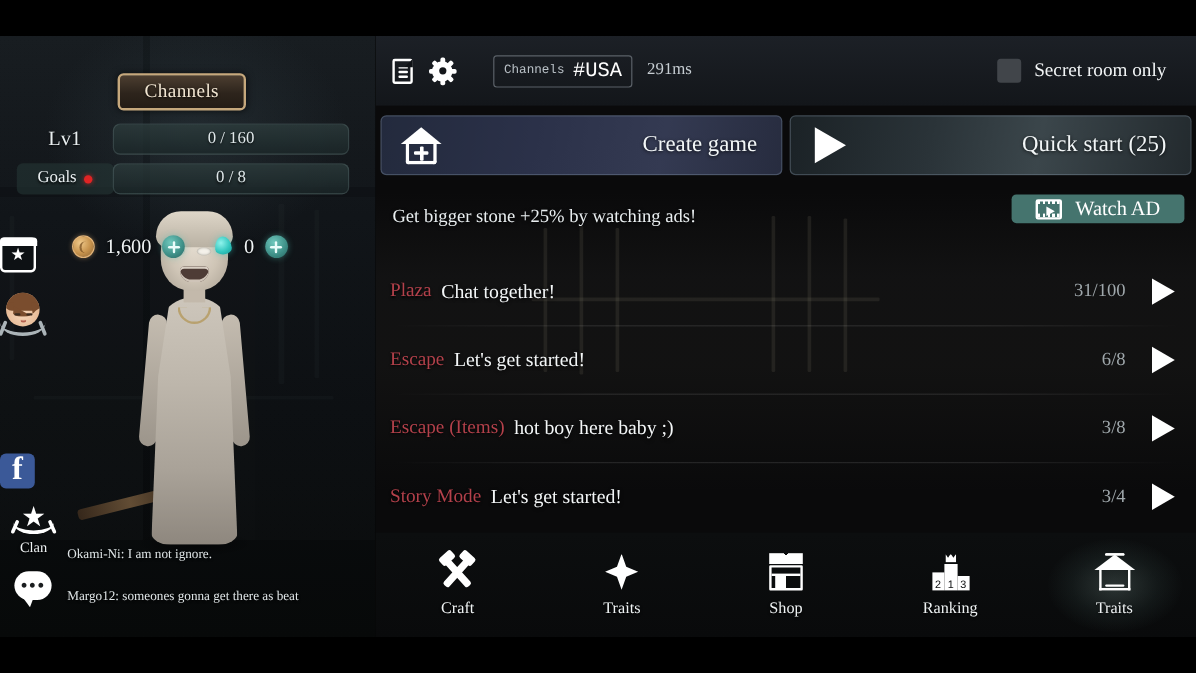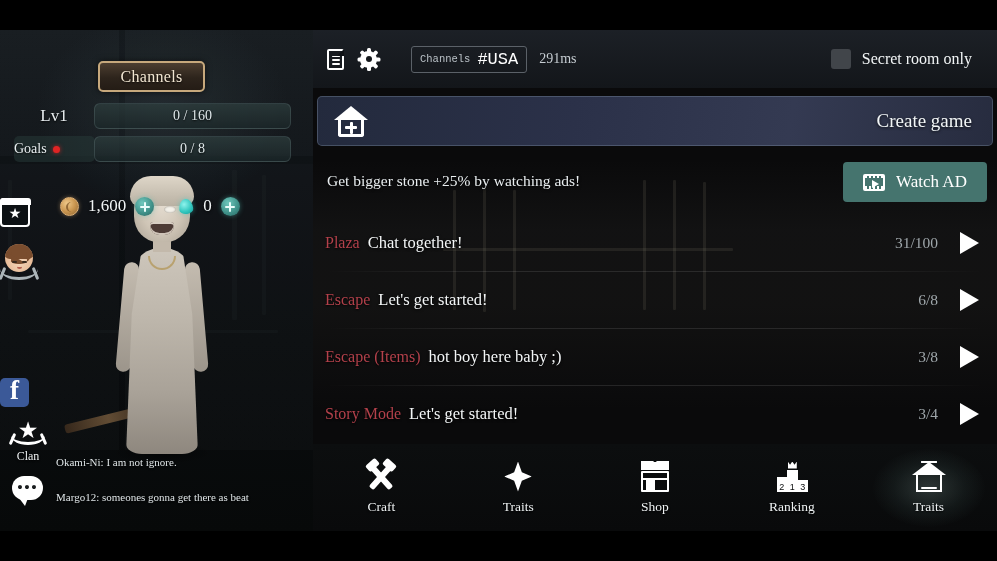--- a/index.html
+++ b/index.html
@@ -67,41 +67,41 @@
   .stat-row {
     position: absolute; display: flex; align-items: center;
   }
   .stat-row.lv { left: 14px; top: 72px; width: 277px; height: 28px; }
   .stat-row.goals { left: 14px; top: 106px; width: 277px; height: 26px; }
 
   .stat-label {
     color: #e8eef0; font-size: 17px; width: 80px; text-align: center;
     text-shadow: 0 1px 2px rgba(0,0,0,.9);
   }
-  .stat-label.small { font-size: 14px; display:flex; align-items:center; justify-content:flex-start; gap:6px; }
+  .stat-label.small { font-size: 14px; display:flex; align-items:center; justify-content:center; gap:6px; }
   .goals-dot { width:7px; height:7px; border-radius:50%; background:#e02424; display:inline-block;
                box-shadow: 0 0 4px rgba(224,36,36,.8); }
   .goals-bg {
     position:absolute; left:14px; top:106px; width:81px; height:26px;
     background: rgba(40,60,58,0.5); border-radius: 5px;
   }
   .stat-bar {
     flex: 1; height: 26px;
     background: linear-gradient(180deg, rgba(46,62,62,0.75), rgba(28,40,42,0.75));
     border: 1px solid rgba(130,160,160,0.22);
     border-radius: 6px;
     display: flex; align-items: center; justify-content: center;
     color: #dfe8ea; font-size: 14px;
     text-shadow: 0 1px 2px rgba(0,0,0,.9);
   }
 
   
   .currency-row {
     position: absolute; left: 60px; top: 166px;
-    display: flex; align-items: flex-end; gap: 9px;
+    display: flex; align-items: flex-start; gap: 9px;
   }
   .coin-icon {
     width: 19px; height: 19px; border-radius: 50%;
     background: radial-gradient(circle at 35% 32%, #f0c98a 0%, #c8944e 52%, #8a6231 100%);
     border: 1.5px solid #e0b277;
     box-shadow: 0 0 4px rgba(224,178,119,.45);
     position: relative;
   }
   .coin-icon::after {
     content:""; position:absolute; left:5px; top:4px; width:9px; height:10px;
@@ -359,21 +359,21 @@
   .play-big {
     position:absolute; left:20px; width:0; height:0;
     border-top:15px solid transparent; border-bottom:15px solid transparent; border-left:26px solid #fff;
   }
 
   
   .ad-strip { position:absolute; left:0; top:128px; width:684px; height:52px; }
   .ad-text { position:absolute; left:14px; top:14px; color:#e9eef0; font-size:15.5px;
              text-shadow:0 1px 3px rgba(0,0,0,.9); }
   .watch-ad {
-    position:absolute; right:10px; top:4px; width:144px; height:40px;
+    position:absolute; right:10px; top:4px; width:144px; height:24px;
     background:#45746e; border-radius:4px;
     display:flex; align-items:center; justify-content:center; gap:11px;
     cursor:pointer;
   }
   .film-icon { width:22px; height:17px; border:2px solid #fff; border-radius:2px; position:relative; background:#45746e; }
   .film-icon::before, .film-icon::after {
     content:""; position:absolute; left:0; width:100%; height:3px;
     background: repeating-linear-gradient(90deg, #fff 0 2px, transparent 2px 4px);
   }
   .film-icon::before { top:-0.5px; } .film-icon::after { bottom:-0.5px; }
@@ -630,20 +630,24 @@
 
       <div class="main-btns">
         <div class="main-btn create">
           <div class="house-icon">
             <div class="house-roof"></div>
             <div class="house-body"></div>
             <div class="house-plus"></div>
           </div>
           <div class="label">Create game</div>
         </div>
+        <div class="main-btn quick">
+          <div class="play-big"></div>
+          <div class="label">Quick start (25)</div>
+        </div>
       </div>
 
       <div class="ad-strip">
         <div class="ad-text">Get bigger stone +25% by watching ads!</div>
         <div class="watch-ad">
           <div class="film-icon">
             <div class="film-play"></div>
           </div>
           <div class="lbl">Watch AD</div>
         </div>

